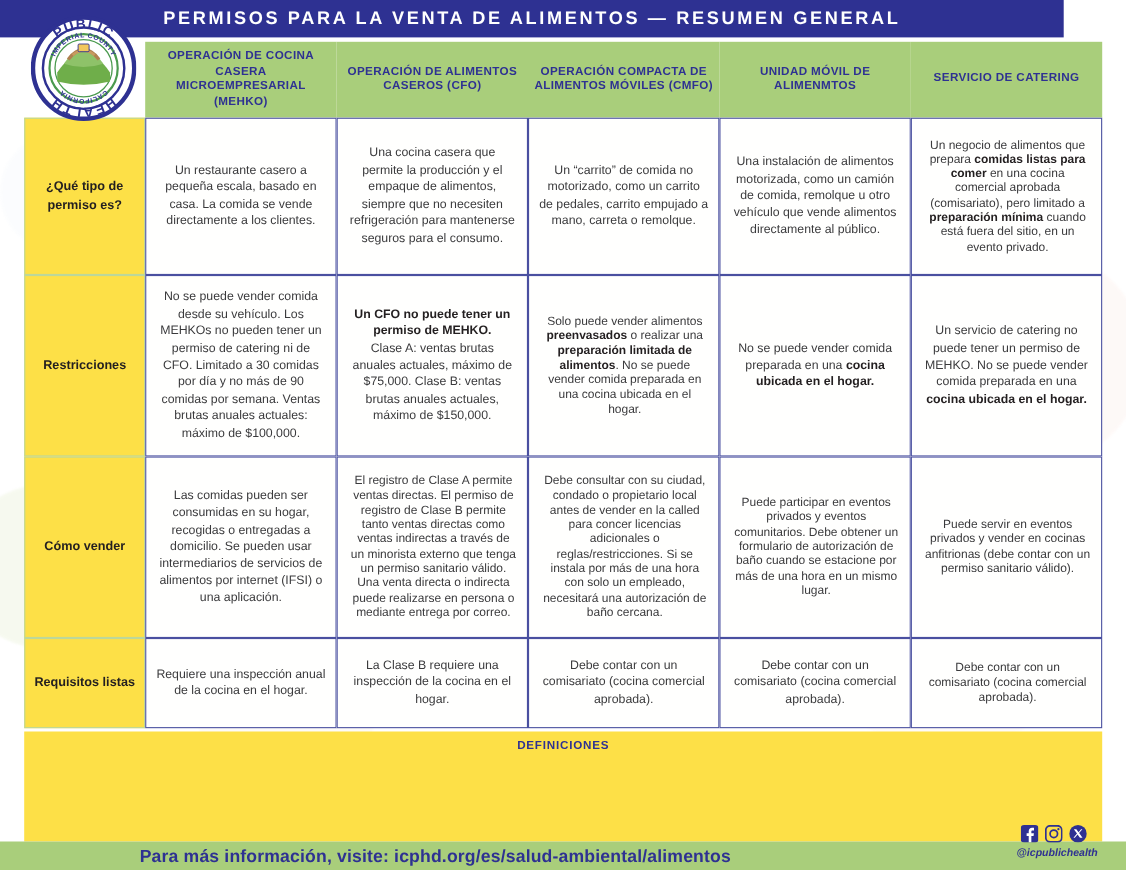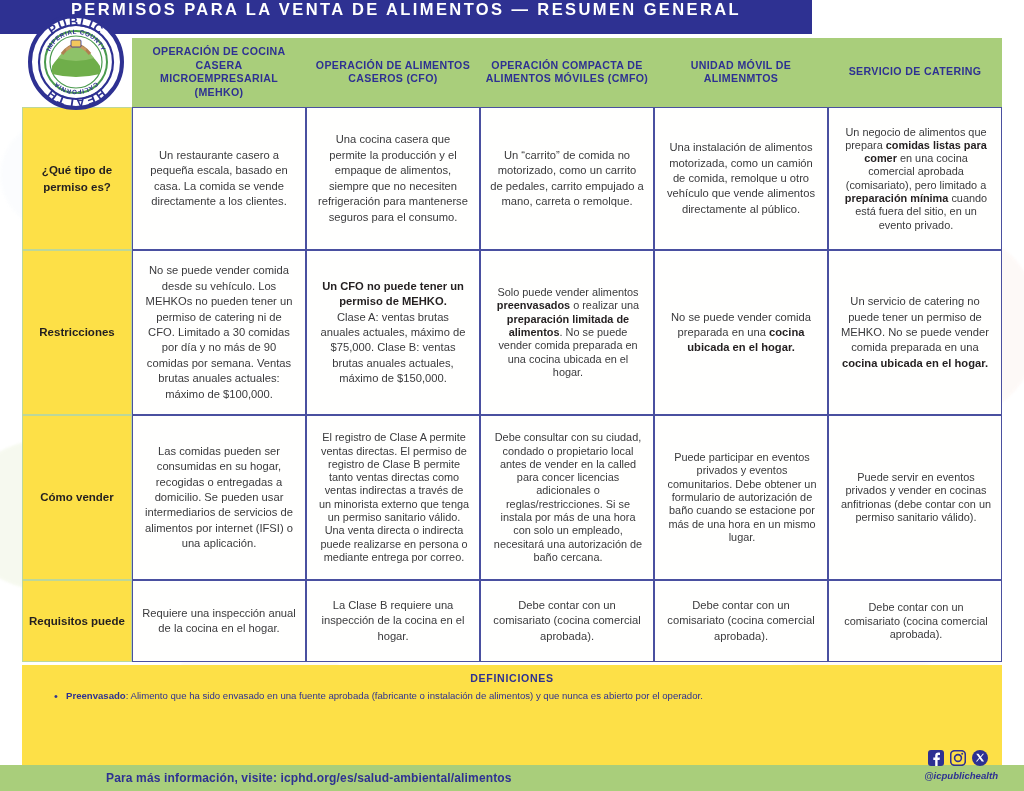--- a/index.html
+++ b/index.html
@@ -22,25 +22,25 @@
     z-index: 0;
     pointer-events: none;
     opacity: .30;
   }
   .blob { position: absolute; border-radius: 50%; filter: blur(1px); }
 
   
   .titlebar {
     position: absolute;
     left: 0; top: 0;
-    width: 812px; height: 34px;
+    width: 967px; height: 34px;
     background: #2e3192;
     z-index: 5;
     display: flex;
-    align-items: flex-start;
+    align-items: center;
     justify-content: center;
   }
   .titlebar .title {
     color: #ffffff;
     font-size: 16.5px;
     font-weight: bold;
     letter-spacing: 2.4px;
     white-space: nowrap;
   }
 
@@ -153,23 +153,23 @@
   
   .footer {
     position: absolute;
     left: 0; top: 765px;
     width: 1024px; height: 26px;
     background: #a9ce7b;
     z-index: 6;
   }
   .footer .more {
     position: absolute;
-    left: 96px; top: 6px;
-    color: #2e3192;
-    font-size: 12px;
+    left: 117px; top: 6px;
+    color: #2e3192;
+    font-size: 16px;
     font-weight: bold;
     letter-spacing: .15px;
     padding-left: 10px;
   }
   .social {
     position: absolute;
     right: 36px; top: -15px;
     display: flex;
     gap: 6px;
     align-items: center;
@@ -267,35 +267,34 @@
       </tr>
       <tr class="r3">
         <td class="rowlabel">Cómo vender</td>
         <td class="cell">Las comidas pueden ser consumidas en su hogar, recogidas o entregadas a domicilio. Se pueden usar intermediarios de servicios de alimentos por internet (IFSI) o una aplicación.</td>
         <td class="cell tight">El registro de Clase A permite ventas directas. El permiso de registro de Clase B permite tanto ventas directas como ventas indirectas a través de un minorista externo que tenga un permiso sanitario válido. Una venta directa o indirecta puede realizarse en persona o mediante entrega por correo.</td>
         <td class="cell tight">Debe consultar con su ciudad, condado o propietario local antes de vender en la called para concer licencias adicionales o reglas/restricciones. Si se instala por más de una hora con solo un empleado, necesitará una autorización de baño cercana.</td>
         <td class="cell tight">Puede participar en eventos privados y eventos comunitarios. Debe obtener un formulario de autorización de baño cuando se estacione por más de una hora en un mismo lugar.</td>
         <td class="cell tight">Puede servir en eventos privados y vender en cocinas anfitrionas (debe contar con un permiso sanitario válido).</td>
       </tr>
       <tr class="r4">
-        <td class="rowlabel">Requisitos puede</td>
+        <td class="rowlabel">Requisitos listas</td>
         <td class="cell">Requiere una inspección anual de la cocina en el hogar.</td>
         <td class="cell">La Clase B requiere una inspección de la cocina en el hogar.</td>
         <td class="cell">Debe contar con un comisariato (cocina comercial aprobada).</td>
         <td class="cell">Debe contar con un comisariato (cocina comercial aprobada).</td>
         <td class="cell tight">Debe contar con un comisariato (cocina comercial aprobada).</td>
       </tr>
     </tbody>
   </table>
 </div>
 
 <div class="defs">
   <div class="defs-title">DEFINICIONES</div>
   <ul class="deflist">
-    <li><span class="term">Preenvasado</span><span>: Alimento que ha sido envasado en una fuente aprobada (fabricante o instalación de alimentos) y que nunca es abierto por el operador.</span></li>
   </ul>
 </div>
 
 <div class="footer">
   <div class="more">Para más información, visite: icphd.org/es/salud-ambiental/alimentos</div>
   <div class="social">
     <span class="ic">
       <svg class="ic" viewBox="0 0 16 16">
           <rect width="16" height="16" rx="3" fill="#2e3192"></rect>
           <path d="M9.6 16V9.9h2l.3-2.4H9.6V6c0-.7.2-1.1 1.2-1.1h1.2V2.7c-.2 0-.9-.1-1.8-.1-1.8 0-3 1.1-3 3.1v1.8H5.3v2.4h1.9V16z" fill="#fff"></path>

